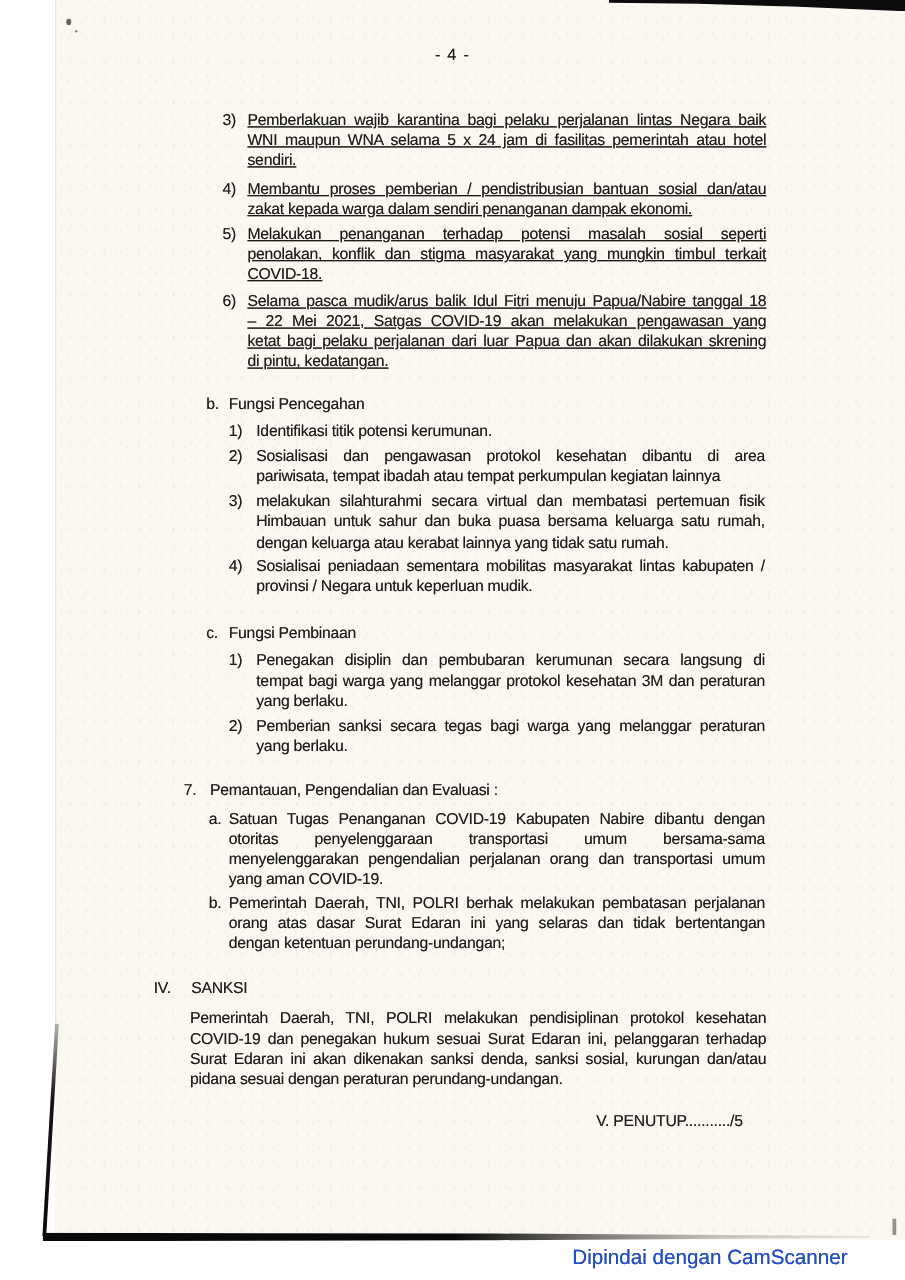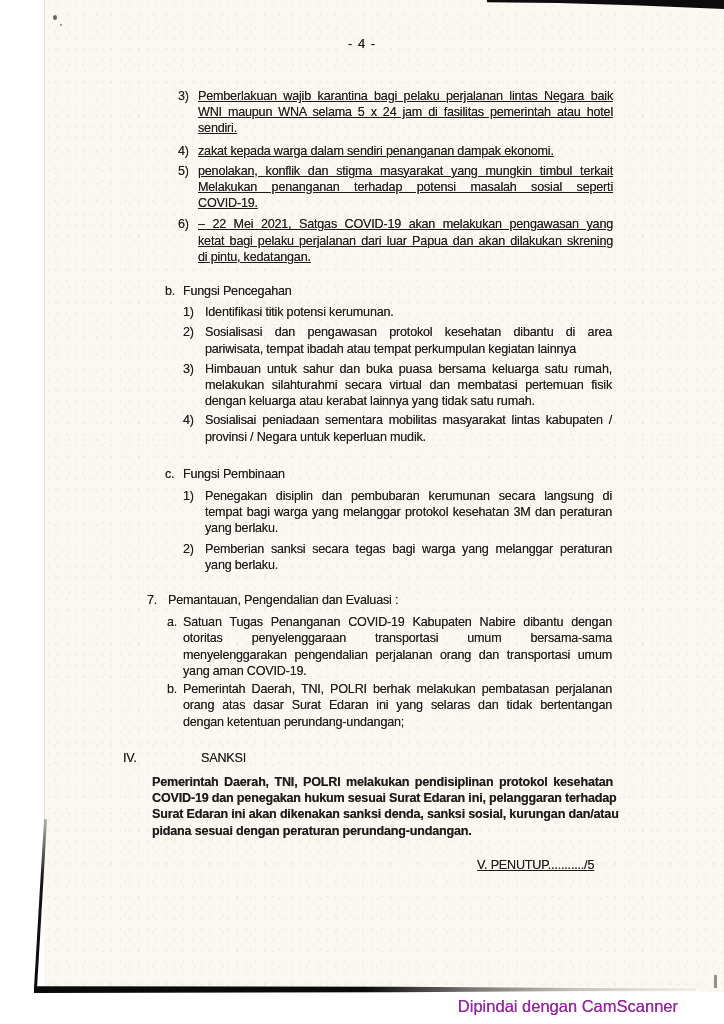--- a/index.html
+++ b/index.html
@@ -31,29 +31,29 @@
     position:absolute;top:36px;left:0;width:724px;text-align:center;
     font-size:13px;color:#1c1c1c;letter-spacing:1px;
     text-shadow:0 0 0.4px rgba(30,30,30,0.65);
   }
   .block{display:flex;align-items:flex-start;}
   .marker{flex:none;white-space:nowrap;}
   .body{flex:none;}
   .ln{text-align:justify;text-align-last:justify;white-space:nowrap;}
   .ln-last{text-align:justify;text-align-last:left;white-space:nowrap;}
   .heading-text{white-space:nowrap;}
-  .closing-note{white-space:nowrap;text-decoration:underline;}
+  .closing-note{white-space:nowrap;}
   
   .ind-num   {margin-left:178px;} .ind-num   .marker{width:20px;} .ind-num   .body{width:415px;text-decoration:underline;}
   .ind-sub   {margin-left:183px;} .ind-sub   .marker{width:22px;} .ind-sub   .body{width:407px;}
   .ind-sec   {margin-left:165px;} .ind-sec   .marker{width:18px;}
   .ind-num7  {margin-left:147px;} .ind-num7  .marker{width:21px;}
   .ind-alpha {margin-left:167px;} .ind-alpha .marker{width:16px;} .ind-alpha .body{width:429px;}
   .ind-roman {margin-left:123px;} .ind-roman .marker{width:30px;}
-  .ind-par   {margin-left:152px;font-weight:bold;} .ind-par   .body{width:461px;}
+  .ind-par   {margin-left:152px;} .ind-par   .body{width:461px;}
   .ind-close {margin-left:477px;}
   
   .artifact{position:absolute;}
   .top-wedge{
     left:487px;top:0;width:237px;height:9px;background:#0c0c0c;
     clip-path:polygon(0 0, 100% 0, 100% 100%, 62% 58%, 30% 34%, 0 24%);
   }
   .left-line{
     left:39px;top:819px;width:3px;height:170px;
     background:linear-gradient(to bottom, rgba(20,20,20,0.3) 0%, #141414 35%, #0a0a0a 100%);
@@ -64,21 +64,21 @@
     background:linear-gradient(to right, #0a0a0a 0%, #0a0a0a 50%, rgba(10,10,10,0.55) 66%, rgba(10,10,10,0.22) 82%, rgba(10,10,10,0.08) 100%);
     clip-path:polygon(0 4%, 55% 12%, 100% 38%, 100% 62%, 55% 88%, 0 100%);
   }
   .right-tick{
     left:714px;top:975px;width:3px;height:13px;background:#6f6f6f;opacity:0.75;
   }
   .speck-a{left:53px;top:15px;width:4px;height:5px;background:#4a4a4a;border-radius:50%;opacity:0.85;}
   .speck-b{left:60px;top:24px;width:2px;height:2px;background:#6a6a6a;border-radius:50%;opacity:0.8;}
   .footer-note{
     position:absolute;top:997px;right:46px;
-    font-size:16.5px;color:#a21caf;letter-spacing:0;
+    font-size:16.5px;color:#1d4ed8;letter-spacing:0;
     text-shadow:0 0 0.5px rgba(45,45,45,0.8);
   }
 </style>
 </head>
 <body>
 
 <div class="paper"></div>
 <div class="paper-left-edge"></div>
 
 <div class="artifact top-wedge"></div>
@@ -95,34 +95,36 @@
       <span class="marker">3)</span>
       <div class="body">
         <div class="ln">Pemberlakuan wajib karantina bagi pelaku perjalanan lintas Negara baik</div>
         <div class="ln">WNI maupun WNA selama 5 x 24 jam di fasilitas pemerintah atau hotel</div>
         <div class="ln-last">sendiri.</div>
       </div>
     </div>
     <div class="block ind-num" style="margin-top: 6px;">
       <span class="marker">4)</span>
       <div class="body">
+        <div class="ln">Membantu proses pemberian / pendistribusian bantuan sosial dan/atau</div>
         <div class="ln-last">zakat kepada warga dalam sendiri penanganan dampak ekonomi.</div>
       </div>
     </div>
     <div class="block ind-num" style="margin-top: 4px;">
       <span class="marker">5)</span>
       <div class="body">
+        <div class="ln">Melakukan penanganan terhadap potensi masalah sosial seperti</div>
         <div class="ln">penolakan, konflik dan stigma masyarakat yang mungkin timbul terkait</div>
-        <div class="ln">Melakukan penanganan terhadap potensi masalah sosial seperti</div>
-        <div class="ln-last">COVID-19.</div>
+        <div class="ln-last">COVID-18.</div>
       </div>
     </div>
     <div class="block ind-num" style="margin-top: 5px;">
       <span class="marker">6)</span>
       <div class="body">
+        <div class="ln">Selama pasca mudik/arus balik Idul Fitri menuju Papua/Nabire tanggal 18</div>
         <div class="ln">– 22 Mei 2021, Satgas COVID-19 akan melakukan pengawasan yang</div>
         <div class="ln">ketat bagi pelaku perjalanan dari luar Papua dan akan dilakukan skrening</div>
         <div class="ln-last">di pintu, kedatangan.</div>
       </div>
     </div>
     <div class="block ind-sec" style="margin-top: 18px;">
       <span class="marker">b.</span>
       <span class="heading-text">Fungsi Pencegahan</span>
     </div>
     <div class="block ind-sub" style="margin-top: 5px;">
@@ -134,22 +136,22 @@
     <div class="block ind-sub" style="margin-top: 4px;">
       <span class="marker">2)</span>
       <div class="body">
         <div class="ln">Sosialisasi dan pengawasan protokol kesehatan dibantu di area</div>
         <div class="ln-last">pariwisata, tempat ibadah atau tempat perkumpulan kegiatan lainnya</div>
       </div>
     </div>
     <div class="block ind-sub" style="margin-top: 4px;">
       <span class="marker">3)</span>
       <div class="body">
+        <div class="ln">melakukan silahturahmi secara virtual dan membatasi pertemuan fisik</div>
         <div class="ln">Himbauan untuk sahur dan buka puasa bersama keluarga satu rumah,</div>
-        <div class="ln">melakukan silahturahmi secara virtual dan membatasi pertemuan fisik</div>
         <div class="ln-last">dengan keluarga atau kerabat lainnya yang tidak satu rumah.</div>
       </div>
     </div>
     <div class="block ind-sub" style="margin-top: 3px;">
       <span class="marker">4)</span>
       <div class="body">
         <div class="ln">Sosialisai peniadaan sementara mobilitas masyarakat lintas kabupaten /</div>
         <div class="ln-last">provinsi / Negara untuk keperluan mudik.</div>
       </div>
     </div>
@@ -186,21 +188,21 @@
       </div>
     </div>
     <div class="block ind-alpha" style="margin-top: 2px;">
       <span class="marker">b.</span>
       <div class="body">
         <div class="ln">Pemerintah Daerah, TNI, POLRI berhak melakukan pembatasan perjalanan</div>
         <div class="ln">orang atas dasar Surat Edaran ini yang selaras dan tidak bertentangan</div>
         <div class="ln-last">dengan ketentuan perundang-undangan;</div>
       </div>
     </div>
-    <div class="block ind-roman" style="margin-top: 20px; gap: 48px;">
+    <div class="block ind-roman" style="margin-top: 20px;">
       <span class="marker">IV.</span>
       <span class="heading-text">SANKSI</span>
     </div>
     <div class="block ind-par" style="margin-top: 8px;">
       <div class="body">
         <div class="ln">Pemerintah Daerah, TNI, POLRI melakukan pendisiplinan protokol kesehatan</div>
         <div class="ln">COVID-19 dan penegakan hukum sesuai Surat Edaran ini, pelanggaran terhadap</div>
         <div class="ln">Surat Edaran ini akan dikenakan sanksi denda, sanksi sosial, kurungan dan/atau</div>
         <div class="ln-last">pidana sesuai dengan peraturan perundang-undangan.</div>
       </div>

